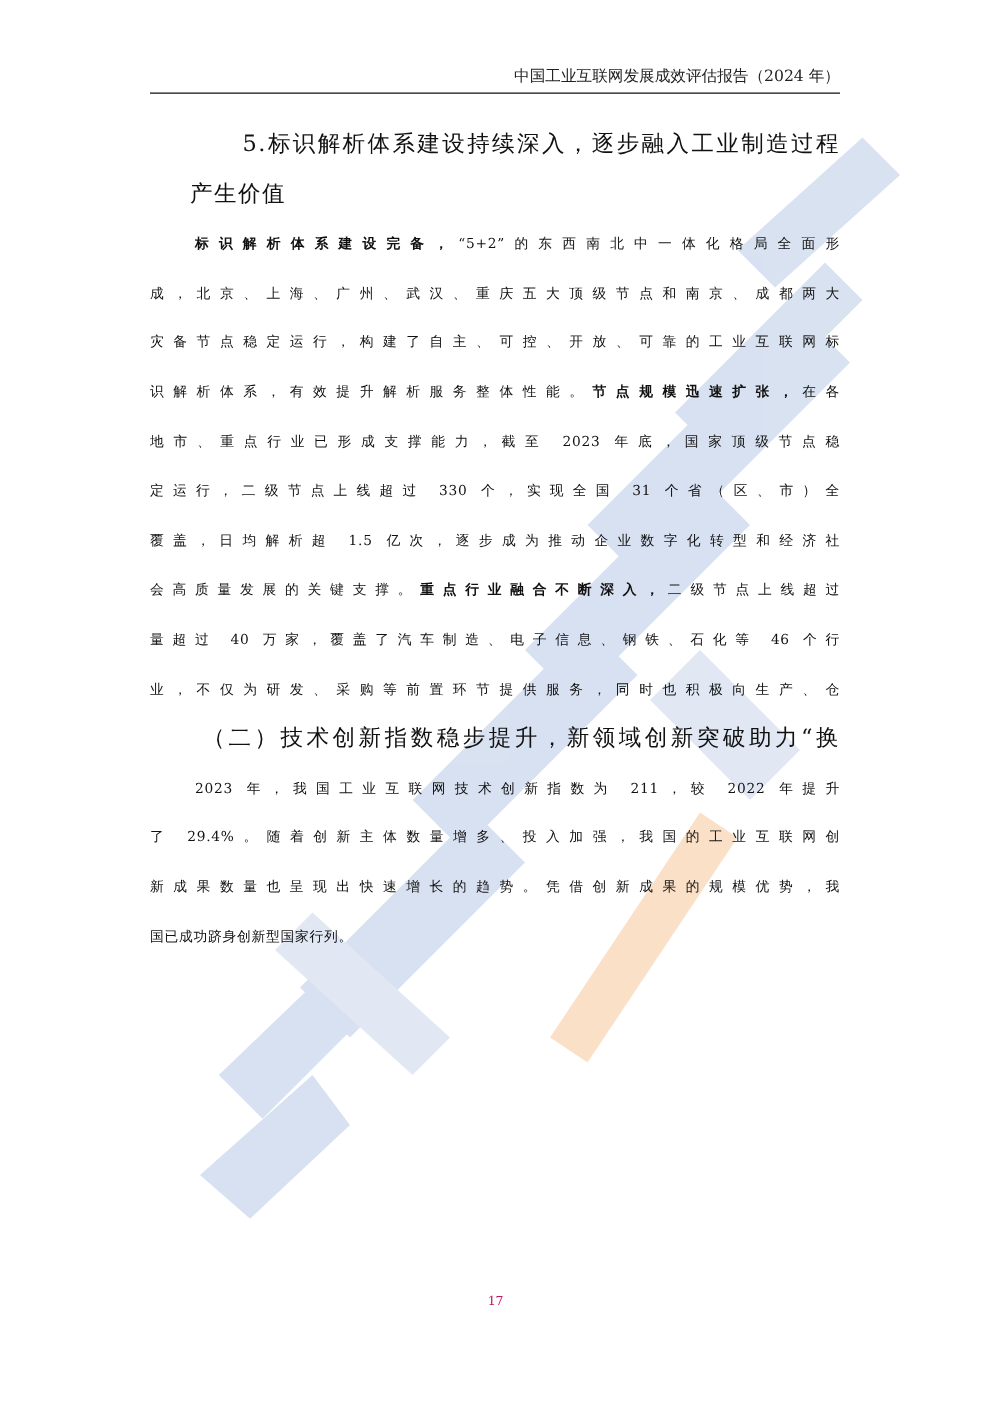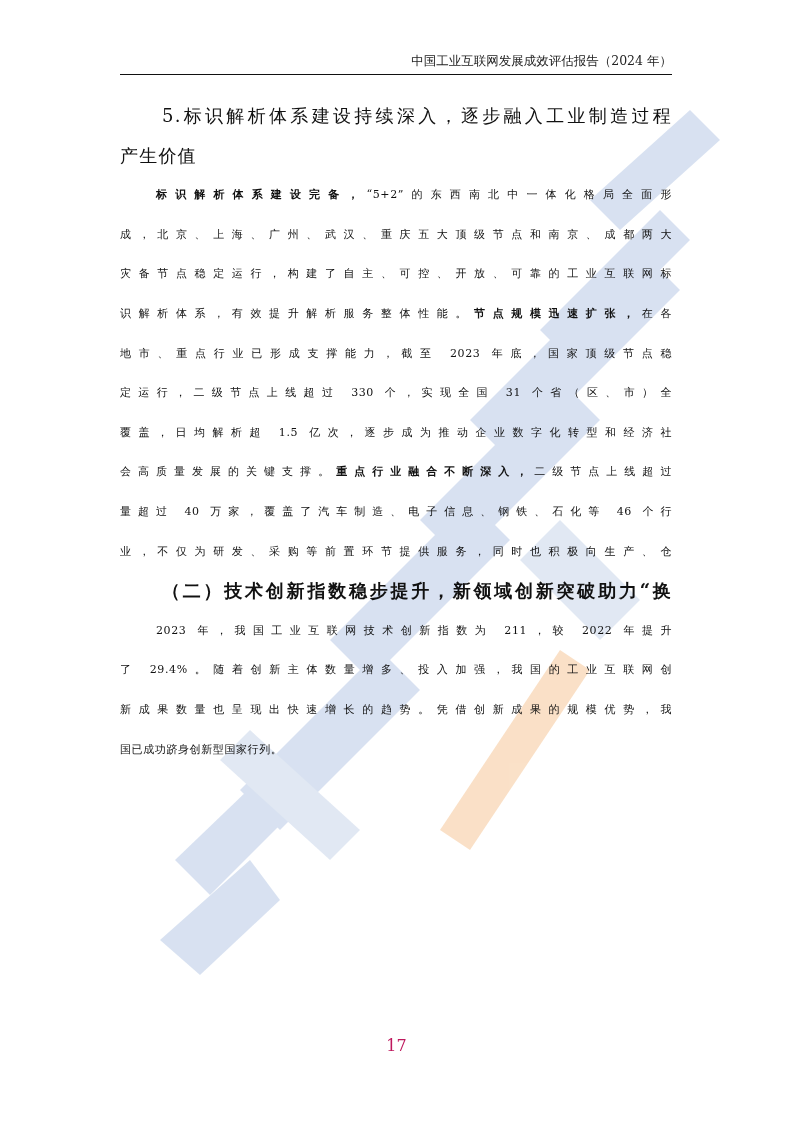--- a/index.html
+++ b/index.html
@@ -5,23 +5,23 @@
   html, body { margin:0; padding:0; background:#ffffff; }
   body { width:793px; height:1122px; position:relative; overflow:hidden; font-family:"DejaVu Serif", serif; color:#111; }
   .header { position:absolute; left:120px; top:53px; width:552px; text-align:right; font-size:12.5px; color:#222; }
   .header-rule { position:absolute; left:120px; top:74px; width:552px; height:0; border-top:1.3px solid #111; }
   .watermark { position:absolute; left:0; top:0; width:793px; height:1122px; pointer-events:none; z-index:0; }
   .content { position:absolute; left:120px; top:96px; width:552px; z-index:1; }
   .line { height:39.6px; line-height:39.6px; font-size:11px; white-space:nowrap; text-align:justify; text-align-last:justify; letter-spacing:0.6px; }
   .line.last { text-align-last:left; }
   .indent { padding-left:36px; }
   .b { font-weight:bold; font-family:"DejaVu Sans", sans-serif; }
-  .h5 { font-size:18px; letter-spacing:1.2px; }
-  .h2 { font-size:18px; font-weight:bold; letter-spacing:1.2px; }
-  .page-num { position:absolute; left:0; width:793px; top:1036px; text-align:center; font-size:16px; color:#be185d; }
+  .h5 { font-size:18px; letter-spacing:1.2px;margin-left:32px; }
+  .h2 { font-size:18px; font-weight:normal; letter-spacing:1.2px; }
+  .page-num { position:absolute; left:0; width:793px; top:1036px; text-align:center; font-size:10px; color:#be185d; }
 </style>
 </head>
 <body>
 
 <div class="header">中国工业互联网发展成效评估报告（2024 年）</div>
 <div class="header-rule"></div>
 
 <svg class="watermark" viewBox="0 0 793 1122">
   <g opacity="0.55">
     <path d="M160 940 L250 860 L280 900 L200 975 Z" fill="#b9cae6"></path>

